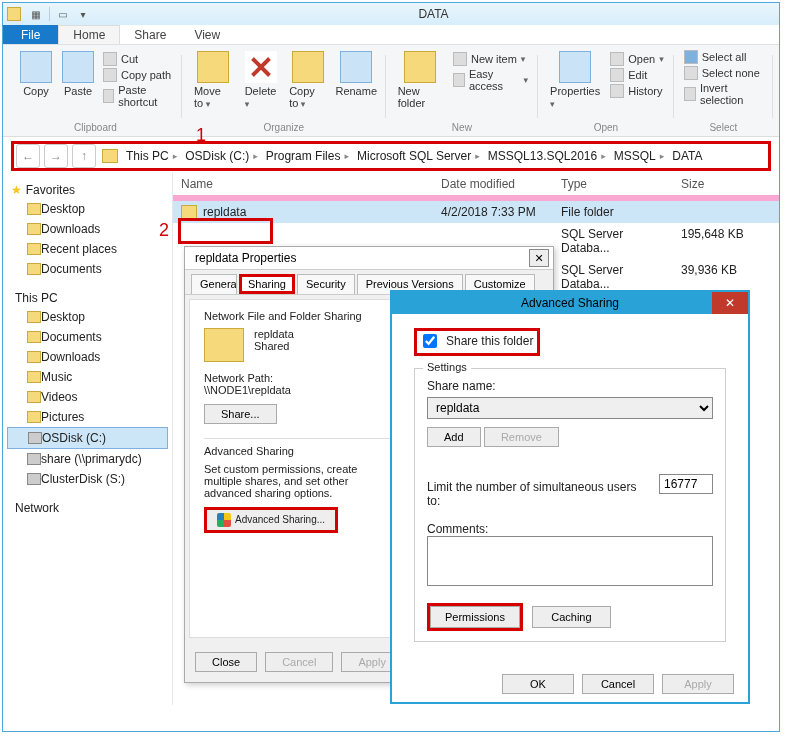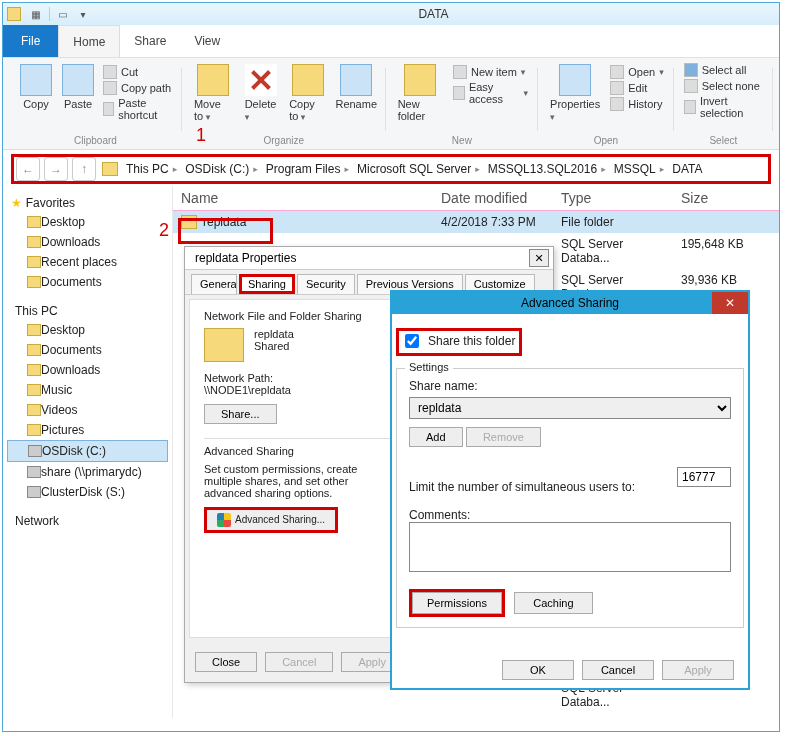--- a/index.html
+++ b/index.html
@@ -4,21 +4,21 @@
 <style>
 * { box-sizing: border-box; font-family: "Segoe UI", Tahoma, sans-serif; }
 body { margin: 0; background: #fff; width: 804px; height: 736px; position: relative; overflow: hidden; font-size: 12px; }
 .win { border: 1px solid #4ba8d8; background: #fff; }
 .titlebar { background: linear-gradient(#eaf6fc,#d7eefb); height: 22px; display: flex; align-items: center; padding: 0 4px; font-size: 11px; }
 .titlebar .ticon { width: 14px; height: 14px; background: #f5d97a; border:1px solid #caa93d; margin-right:4px;}
 .qat { display:flex; gap:2px; align-items:center; }
 .qat .qbtn { width:18px; height:16px; border:1px solid transparent; display:flex; align-items:center; justify-content:center; font-size:10px; color:#555;}
 .qat .sep { width:1px; height:14px; background:#bcd; margin:0 2px;}
 .title-text { flex:1; text-align:center; font-size:12px; color:#333; }
-.menubar { background:#fff; height:33px; border-bottom:1px solid #e0e0e0; display:flex; align-items:stretch; }
+.menubar { background:#fff; height:20px; border-bottom:1px solid #e0e0e0; display:flex; align-items:stretch; }
 .menubar .file { background:#1979ca; color:#fff; padding:4px 18px; font-size:12px; display:flex; align-items:center;}
 .menubar .tab { padding:4px 14px; font-size:12px; color:#444; display:flex; align-items:center;}
 .menubar .tab.active { background:#f5f5f5; border:1px solid #ddd; border-bottom:none;}
 .ribbon { background:#f5f6f7; height:92px; border-bottom:1px solid #ddd; display:flex; padding:4px 6px; gap:0;}
 .rgroup { display:flex; flex-direction:column; align-items:center; padding:0 6px; position:relative;}
 .rgroup .lbl { position:absolute; bottom:-1px; font-size:10px; color:#888; left:0; right:0; text-align:center;}
 .rgroup::after { content:""; position:absolute; right:0; top:6px; bottom:14px; width:1px; background:#e0e0e0;}
 .bigbtn { display:flex; flex-direction:column; align-items:center; padding:2px 6px; font-size:11px; color:#333; min-width:42px;}
 .bigbtn .ico { width:32px; height:32px; background:#f5d97a; border:1px solid #caa93d; margin-bottom:2px;}
 .bigbtn .ico.blue { background:#cbe3f7; border-color:#7fb1de;}
@@ -34,21 +34,21 @@
 .crumb .sep { color:#888; font-size:9px;}
 .content { display:flex; height:calc(100% - 196px); }
 .sidebar { width:170px; border-right:1px solid #e8e8e8; padding:8px 4px; font-size:12px; color:#222;}
 .sb-group { margin-bottom:10px;}
 .sb-head { display:flex; align-items:center; gap:4px; font-size:12px; padding:2px 4px;}
 .sb-head .star { color:#f5c518;}
 .sb-item { display:flex; align-items:center; padding:3px 4px 3px 20px;}
 .sb-item .fico { width:14px; height:12px; background:#f5d97a; border:1px solid #caa93d;}
 .sb-item.sel { background:#cde6f7; border:1px solid #7fb1de;}
 .main { flex:1; position:relative;}
-.cols { display:flex; border-bottom:1px solid #f9a8d4; font-size:14px; color:#555;}
+.cols { display:flex; border-bottom:6px solid #f9a8d4; font-size:12px; color:#555;}
 .cols div { padding:4px 8px;}
 .c1{width:260px;} .c2{width:120px;} .c3{width:120px;} .c4{width:80px;}
 .row { display:flex; font-size:12px; color:#222;}
 .row div { padding:4px 8px;}
 .row.sel { background:#cde6f7;}
 .hl { border:3px solid #d40000; position:absolute;}
 .num { position:absolute; color:#d40000; font-size:18px; font-weight:400;}
 
 .propwin { position:absolute; left:184px; top:246px; width:370px; background:#f0f0f0; border:1px solid #aaa; box-shadow:2px 2px 6px rgba(0,0,0,0.2);}
 .prop-title { background:#fff; padding:4px 10px; font-size:12px; border-bottom:1px solid #ccc; position:relative;}
@@ -62,21 +62,21 @@
 .fldicon { width:40px; height:34px; background:#f5d97a; border:1px solid #caa93d; float:left; margin-right:10px;}
 .sbtn { padding:3px 16px; font-size:11px; border:1px solid #aaa; background:#eee;}
 .sbtn.dis { color:#aaa;}
 .advbtn { border:3px solid #d40000; padding:3px 10px; background:#eee; font-size:10px; display:inline-flex; align-items:center; gap:4px;}
 .shield { width:14px; height:14px; background:conic-gradient(#f5c518 0 25%, #e74c3c 0 50%, #27ae60 0 75%, #2980b9 0); border-radius:2px;}
 .propfoot { display:flex; gap:8px; padding:10px; background:#f0f0f0;}
 
 .advwin { position:absolute; left:390px; top:290px; width:360px; background:#fff; border:2px solid #29a3d7;}
 .adv-title { background:#29a3d7; color:#000; text-align:center; padding:4px; font-size:12px; position:relative;}
 .adv-close { position:absolute; right:0; top:0; width:36px; height:100%; background:#c0392b; color:#fff; display:flex; align-items:center; justify-content:center; font-size:12px;}
-.advbody { padding:14px 4px; font-size:12px; color:#222;}
+.advbody { padding:14px 22px; font-size:12px; color:#222;}
 .chk { display:flex; align-items:center; gap:6px; margin-bottom:10px;}
 .chk input { width:14px; height:14px;}
 .fset { border:1px solid #ccc; padding:10px 12px; margin-bottom:10px; position:relative;}
 .fset .ftitle { position:absolute; top:-8px; left:8px; background:#fff; padding:0 4px; font-size:11px;}
 select,input[type=text],textarea { font-size:12px; border:1px solid #888; padding:2px 4px;}
 .spin { width:54px;}
 .btnrow { display:flex; gap:8px; justify-content:flex-end; padding:8px 14px;}
 .box5 { border:3px solid #d40000; display:inline-block; padding:0 4px 2px 2px;}
 .box6 { border:3px solid #d40000; display:inline-block;}
 .drop::after{content:" ▾"; font-size:9px; color:#666;}

